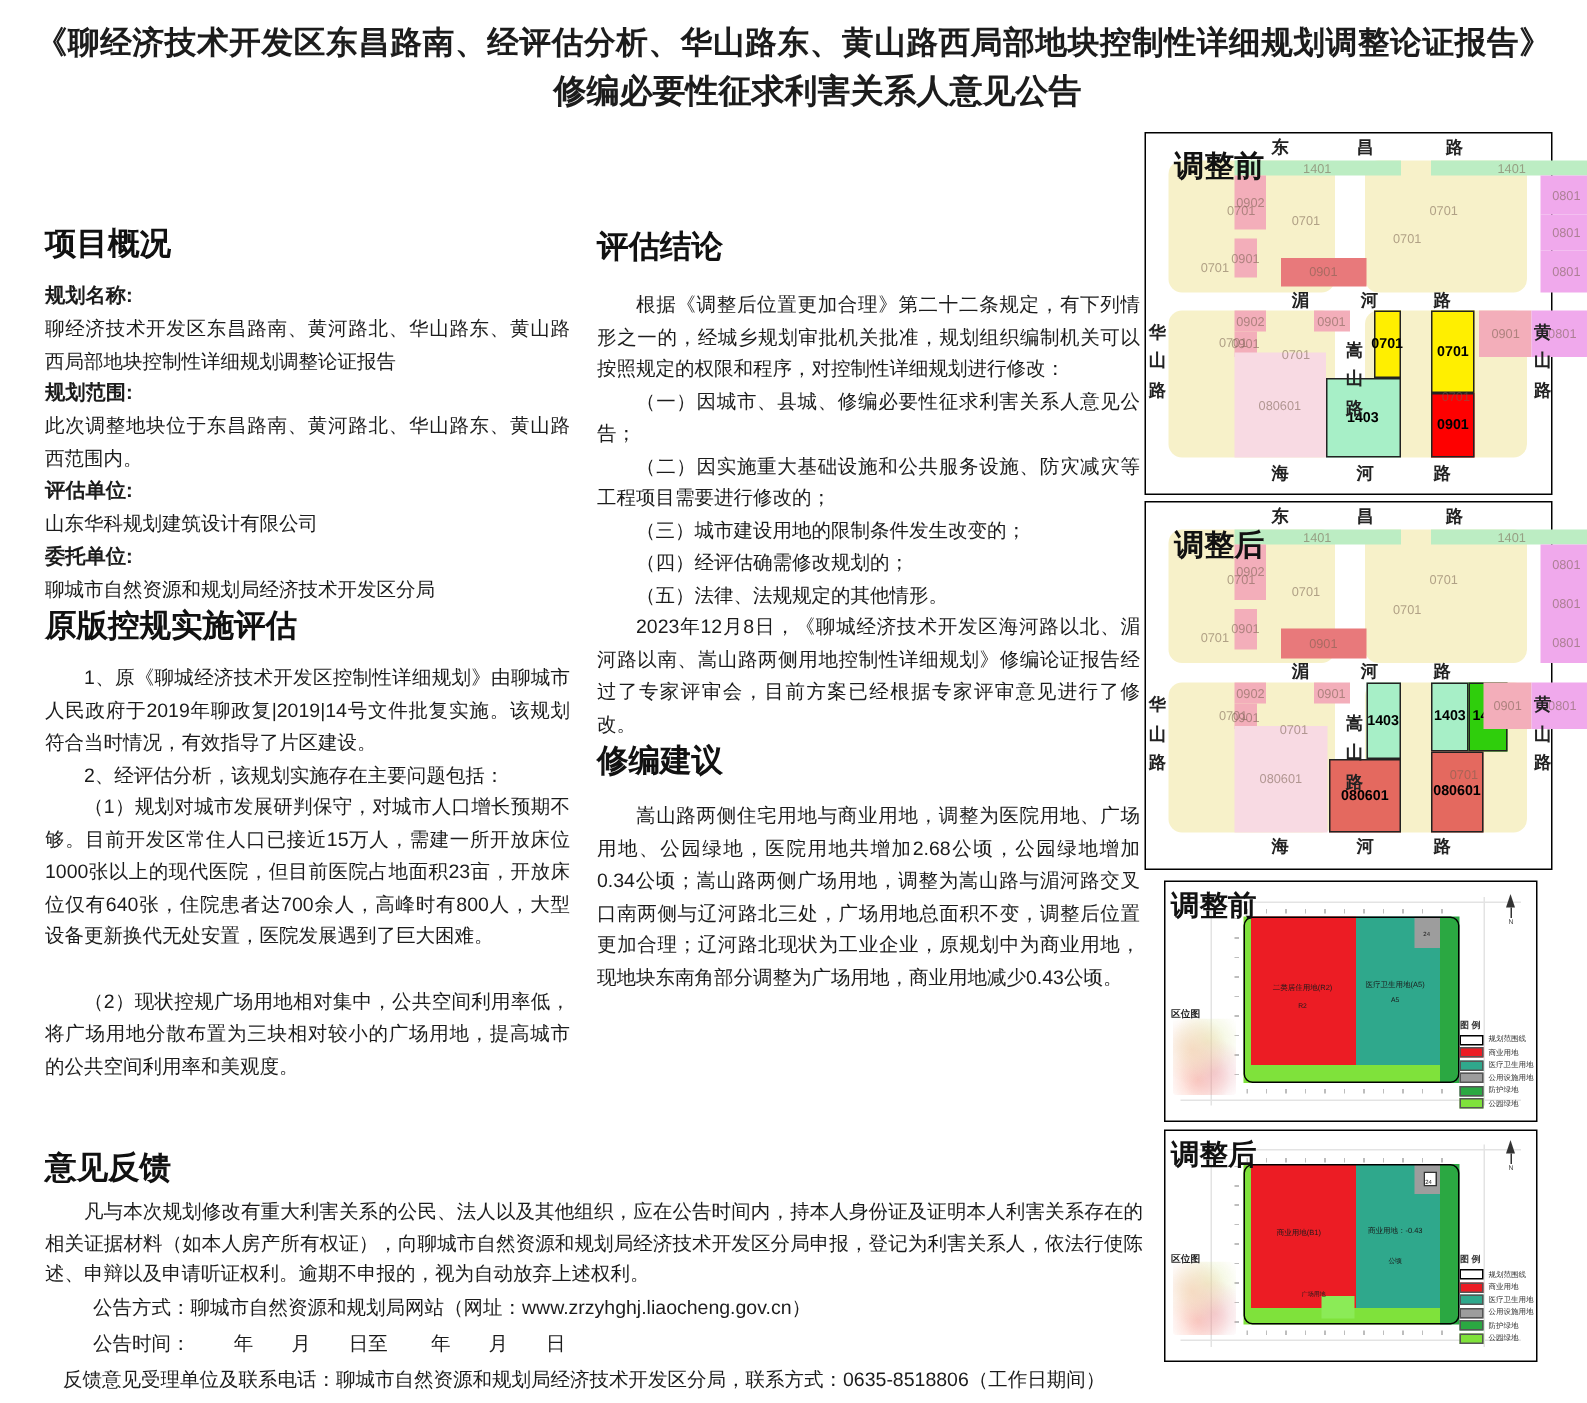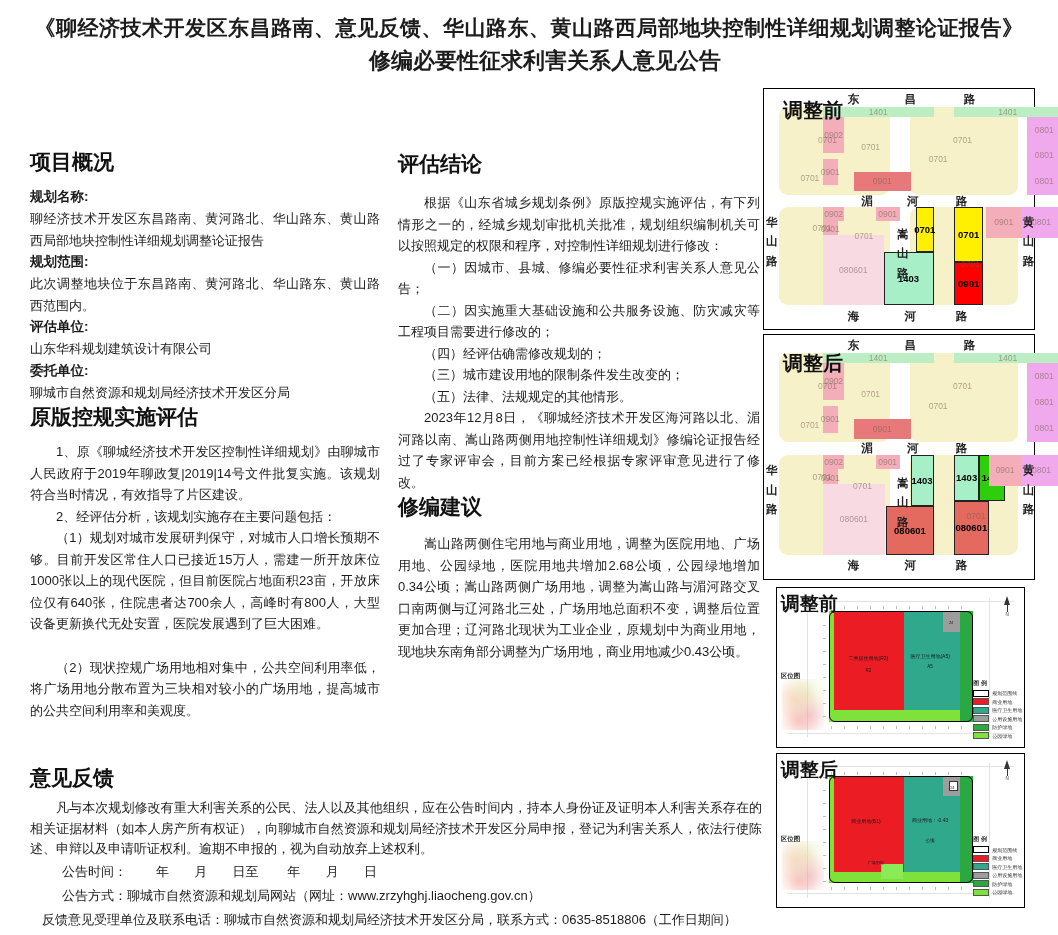--- a/index.html
+++ b/index.html
@@ -57,21 +57,21 @@
   .insetlab{font-size:6.5px;font-weight:bold;color:#222;z-index:6;white-space:nowrap;}
   .north{z-index:8;display:flex;flex-direction:column;align-items:center;}
   .north .tri{width:0;height:0;border-left:3px solid transparent;border-right:3px solid transparent;border-bottom:9px solid #333;}
   .north .stem{width:1px;height:7px;background:#333;}
   .north .nt{font-size:4.5px;color:#444;}
 </style>
 </head>
 <body>
 
 <div class="page">
-  <div class="title1">《聊经济技术开发区东昌路南、意见反馈、华山路东、黄山路西局部地块控制性详细规划调整论证报告》</div>
+  <div class="title1">《聊经济技术开发区东昌路南、经评估分析、华山路东、黄山路西局部地块控制性详细规划调整论证报告》</div>
   <div class="title2">修编必要性征求利害关系人意见公告</div>
 
   <div class="col-left">
     <h2 class="sec">项目概况</h2>
     <div>
       <div class="flabel">规划名称:</div>
       <div class="ftext">聊经济技术开发区东昌路南、黄河路北、华山路东、黄山路西局部地块控制性详细规划调整论证报告</div>
     </div>
     <div>
       <div class="flabel">规划范围:</div>
@@ -87,36 +87,36 @@
     </div>
     <h2 class="sec mt">原版控规实施评估</h2>
     <p class="body">1、原《聊城经济技术开发区控制性详细规划》由聊城市人民政府于2019年聊政复|2019|14号文件批复实施。该规划符合当时情况，有效指导了片区建设。</p>
     <p class="body">2、经评估分析，该规划实施存在主要问题包括：</p>
     <p class="body gapafter">（1）规划对城市发展研判保守，对城市人口增长预期不够。目前开发区常住人口已接近15万人，需建一所开放床位1000张以上的现代医院，但目前医院占地面积23亩，开放床位仅有640张，住院患者达700余人，高峰时有800人，大型设备更新换代无处安置，医院发展遇到了巨大困难。</p>
     <p class="body">（2）现状控规广场用地相对集中，公共空间利用率低，将广场用地分散布置为三块相对较小的广场用地，提高城市的公共空间利用率和美观度。</p>
   </div>
 
   <div class="col-mid">
     <h2 class="sec">评估结论</h2>
-    <p class="body" style="margin-top:14px">根据《山东省城乡规划条例》原版控规实施评估，有下列情形之一的，经城乡规划审批机关批准，规划组织编制机关可以按照规定的权限和程序，对控制性详细规划进行修改：</p>
+    <p class="body" style="margin-top:14px">根据《调整后位置更加合理》第二十二条规定，有下列情形之一的，经城乡规划审批机关批准，规划组织编制机关可以按照规定的权限和程序，对控制性详细规划进行修改：</p>
     <p class="body">（一）因城市、县城、修编必要性征求利害关系人意见公告；</p>
     <p class="body">（二）因实施重大基础设施和公共服务设施、防灾减灾等工程项目需要进行修改的；</p>
+    <p class="body">（三）城市建设用地的限制条件发生改变的；</p>
     <p class="body">（四）经评估确需修改规划的；</p>
-    <p class="body">（三）城市建设用地的限制条件发生改变的；</p>
     <p class="body">（五）法律、法规规定的其他情形。</p>
     <p class="body">2023年12月8日，《聊城经济技术开发区海河路以北、湄河路以南、嵩山路两侧用地控制性详细规划》修编论证报告经过了专家评审会，目前方案已经根据专家评审意见进行了修改。</p>
     <h2 class="sec mt2">修编建议</h2>
     <p class="body" style="margin-top:12px">嵩山路两侧住宅用地与商业用地，调整为医院用地、广场用地、公园绿地，医院用地共增加2.68公顷，公园绿地增加0.34公顷；嵩山路两侧广场用地，调整为嵩山路与湄河路交叉口南两侧与辽河路北三处，广场用地总面积不变，调整后位置更加合理；辽河路北现状为工业企业，原规划中为商业用地，现地块东南角部分调整为广场用地，商业用地减少0.43公顷。</p>
   </div>
 
   <div class="feedback">
     <h2 class="sec">意见反馈</h2>
     <p class="body">凡与本次规划修改有重大利害关系的公民、法人以及其他组织，应在公告时间内，持本人身份证及证明本人利害关系存在的相关证据材料（如本人房产所有权证），向聊城市自然资源和规划局经济技术开发区分局申报，登记为利害关系人，依法行使陈述、申辩以及申请听证权利。逾期不申报的，视为自动放弃上述权利。</p>
+    <div class="fline fl-ind1">公告方式：聊城市自然资源和规划局网站（网址：www.zrzyhghj.liaocheng.gov.cn）</div>
     <div class="fline fl-ind1">公告时间：        年       月       日至        年       月       日</div>
-    <div class="fline fl-ind1">公告方式：聊城市自然资源和规划局网站（网址：www.zrzyhghj.liaocheng.gov.cn）</div>
     <div class="fline fl-ind2">反馈意见受理单位及联系电话：聊城市自然资源和规划局经济技术开发区分局，联系方式：0635-8518806（工作日期间）</div>
   </div>
 
   <div id="map-zb" class="zmap zb">
       <div class="abs zblock" style="left: 5.5%; top: 7.5%; width: 41%; height: 36.5%; background: rgb(247, 241, 201);"></div>
       <div class="abs zblock" style="left: 54%; top: 7.5%; width: 40%; height: 36.5%; background: rgb(247, 241, 201);"></div>
       <div class="abs zblock" style="left: 5.5%; top: 49%; width: 41%; height: 41%; background: rgb(247, 241, 201);"></div>
       <div class="abs zblock" style="left: 54%; top: 49%; width: 40%; height: 41%; background: rgb(247, 241, 201);"></div>
       <div class="abs plabel lab-dim" style="left: 5.5%; top: 7.5%; width: 41%; height: 4%; background: rgb(188, 237, 195);">1401</div>
       <div class="abs plabel lab-dim" style="left: 5.5%; top: 11.5%; width: 8%; height: 15%; background: rgb(243, 174, 186);">0902</div>

